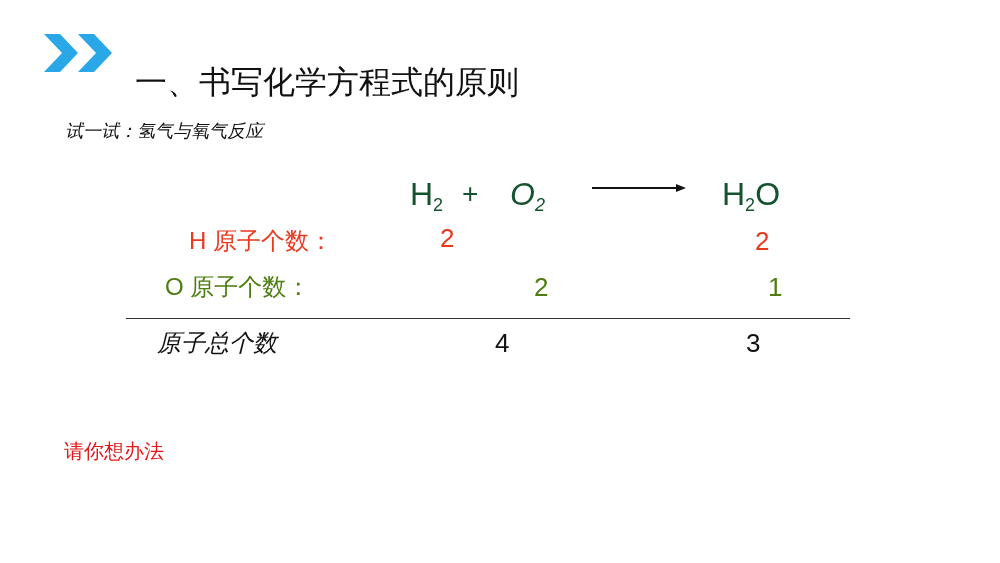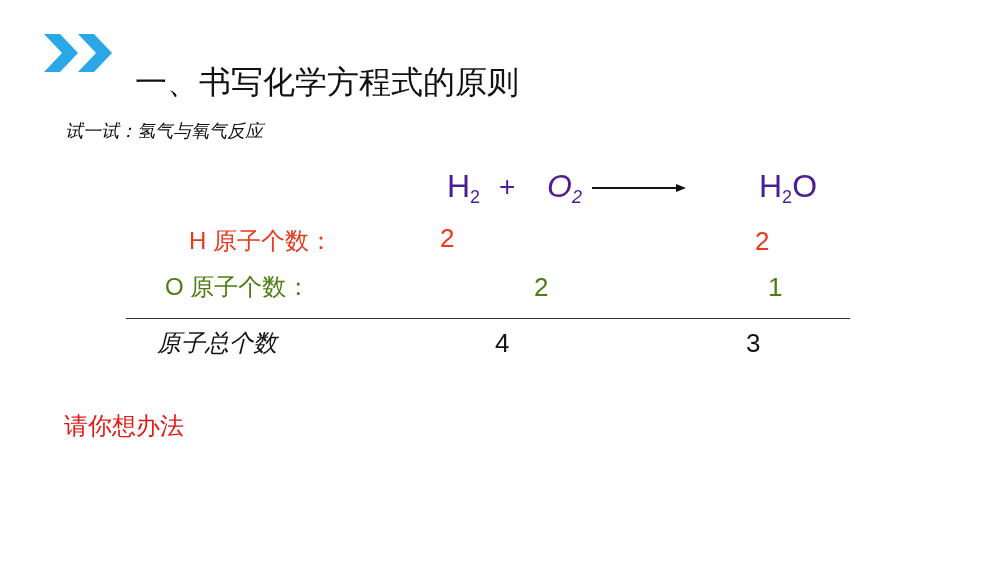--- a/index.html
+++ b/index.html
@@ -4,34 +4,34 @@
   <style>
     html, body { margin: 0; padding: 0; }
     body {
       width: 1000px; height: 563px; background: #ffffff; position: relative; overflow: hidden;
       font-family: "Liberation Sans", "DejaVu Sans", sans-serif; color: #111;
     }
     .abs { position: absolute; white-space: nowrap; }
     .title { left: 135px; top: 30px; font-size: 32px; line-height: 44px; color: #111; margin-top: 30px; }
     .chevrons { left: 44px; top: 34px; width: 72px; height: 38px; }
     .subtitle { left: 65px; top: 118px; font-size: 18px; line-height: 26px; color: #111; font-style: italic; }
-    .eq { font-size: 32px; line-height: 37px; color: #4c1d95; top: 168px; margin-left: 37px; }
+    .eq { font-size: 32px; line-height: 52px; color: #14532d; top: 168px; }
     .eq sub { font-size: 18px; vertical-align: -6px; }
     .h2 { left: 410px; }
     .plus { left: 462px; font-size: 28px; }
     .o2 { left: 510px; font-style: italic; }
     .h2o { left: 722px; text-align: right; }
     .arrow { left: 592px; top: 183px; width: 94px; height: 10px; }
     .red { color: #e8391e; margin-left: 24px; }
     .blue { color: #4d7c0f; }
     .row-label { font-size: 24px; line-height: 32px; left: 165px; }
     .num { font-size: 26px; line-height: 32px; }
     .divider { left: 126px; top: 318px; width: 724px; height: 1px; background: #333; }
     .total-label { left: 157px; top: 327px; font-size: 24px; line-height: 32px; color: #111; font-style: italic; }
-    .hint { left: 64px; top: 413px; font-size: 24px; line-height: 26px; color: #e01818; }
+    .hint { left: 64px; top: 438px; font-size: 20px; line-height: 26px; color: #e01818; }
   </style>
 </head>
 <body>
 
 <svg class="abs chevrons" viewBox="0 0 72 38">
   <polygon points="0,0 16,0 34,19 16,38 0,38 18,19" fill="#2aa7e6"></polygon>
   <polygon points="34,0 50,0 68,19 50,38 34,38 52,19" fill="#2aa7e6"></polygon>
 </svg>
 <div class="abs title">一、书写化学方程式的原则</div>
 

